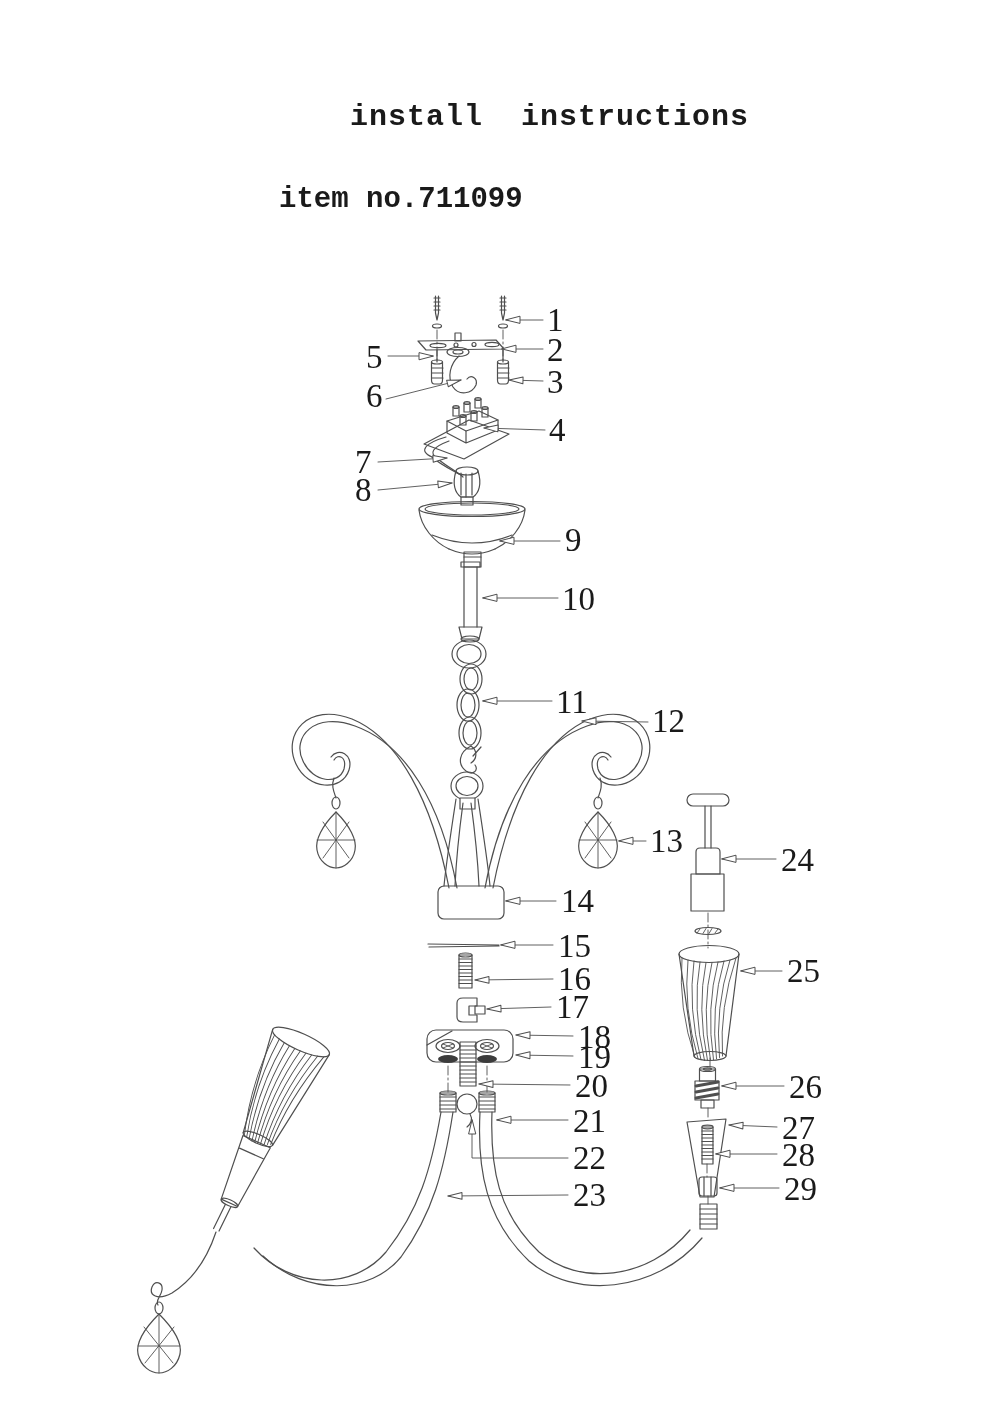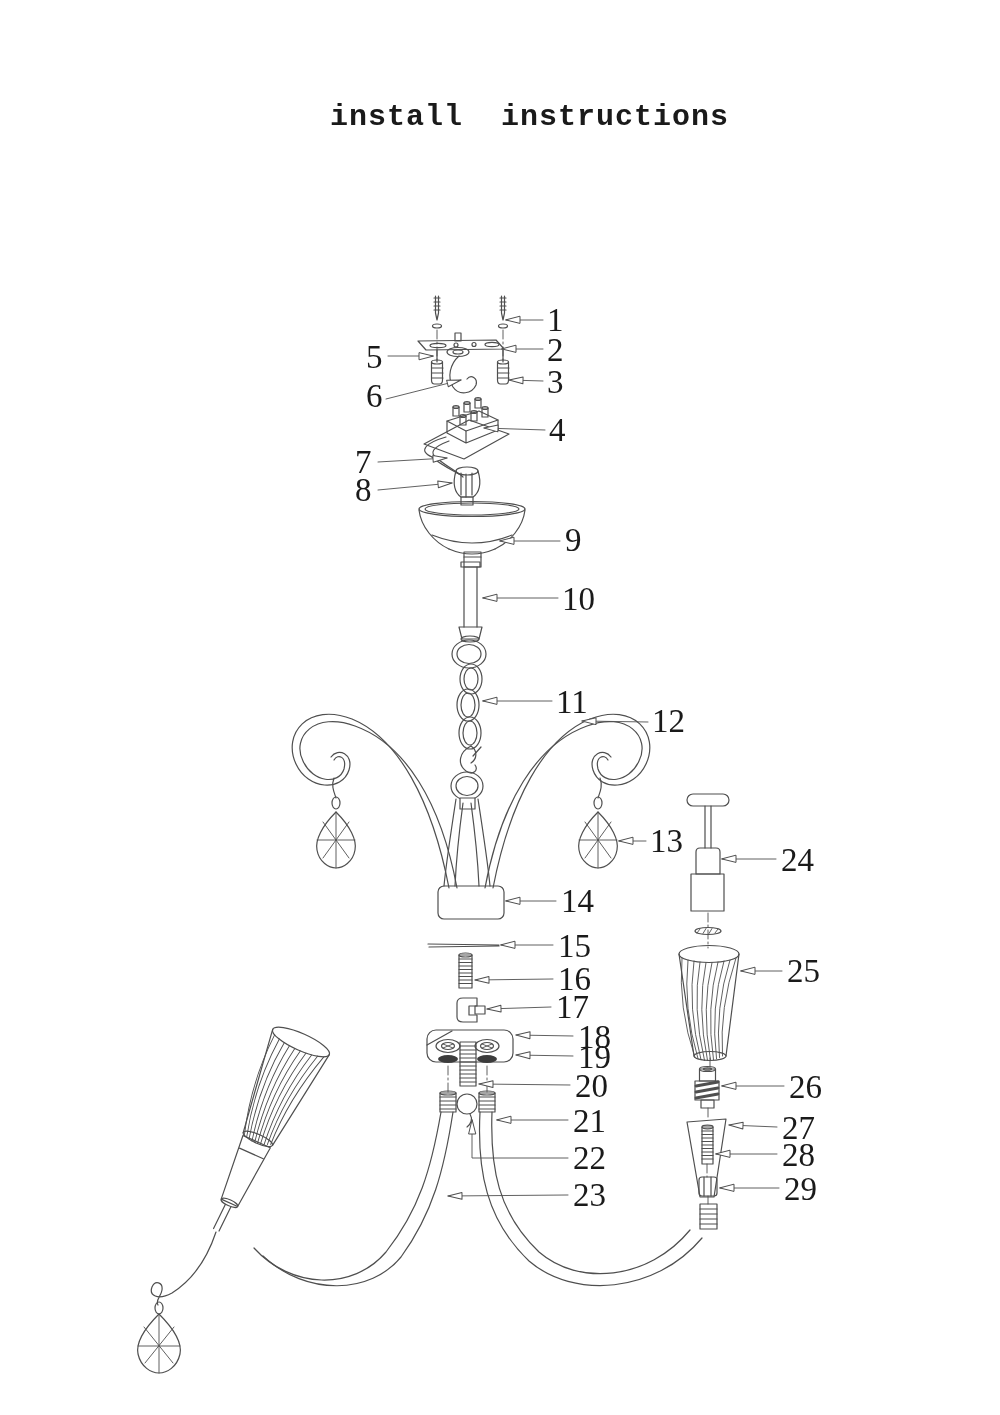--- a/index.html
+++ b/index.html
@@ -1,37 +1,38 @@
 <!DOCTYPE html>
 <html style="--ink: #4f4f4f; --text: #1a1a1a;"><head>
 <meta charset="utf-8">
 <style>
   html,body{margin:0;padding:0;}
   body{width:1000px;height:1415px;background:#fff;position:relative;overflow:hidden;
        font-family:"Liberation Mono","DejaVu Sans Mono",monospace;}
   .page{position:absolute;inset:0;background:#ffffff;}
-  .title{position:absolute;top:100px;left:330px;font-size:30px;font-weight:bold;
+  .title{position:absolute;top:100px;left:350px;font-size:30px;font-weight:bold;
          color:var(--text,#1a1a1a);white-space:pre;letter-spacing:1px;}
   .itemno{position:absolute;top:183px;left:279px;font-size:29px;font-weight:bold;
           color:var(--text,#1a1a1a);white-space:pre;}
   svg.diagram{position:absolute;left:0;top:0;stroke:var(--ink,#4f4f4f);fill:none;
       stroke-width:1.2;stroke-linecap:round;stroke-linejoin:round;}
   svg.diagram .dark{fill:#3c3c3c;stroke:none;}
   svg.diagram .wfill{fill:#ffffff;}
   svg.diagram .dash{stroke-dasharray:9 3 2 3;stroke-width:0.9;}
   svg.diagram .thin{stroke-width:0.9;}
   svg.diagram .thk{stroke-width:2.8;}
   svg.diagram .lbl{font-family:"Liberation Serif","DejaVu Serif",serif;font-size:33px;
       fill:var(--text,#1a1a1a);stroke:none;}
 </style>
 </head>
 <body>
 
 <div class="page">
   <div class="title">install  instructions</div>
+  <div class="itemno">item no.711099</div>
 
   <svg class="diagram" width="1000" height="1415" viewBox="0 0 1000 1415">
     <defs>
       <marker id="arw" viewBox="0 0 16 10" refX="15" refY="5" markerWidth="16" markerHeight="10" orient="auto" markerUnits="userSpaceOnUse">
         <path d="M15,5 L1,1.6 L1,8.4 Z" fill="#ffffff" stroke="#4f4f4f" stroke-width="1"></path>
       </marker>
     </defs>
 
     <g>
 

